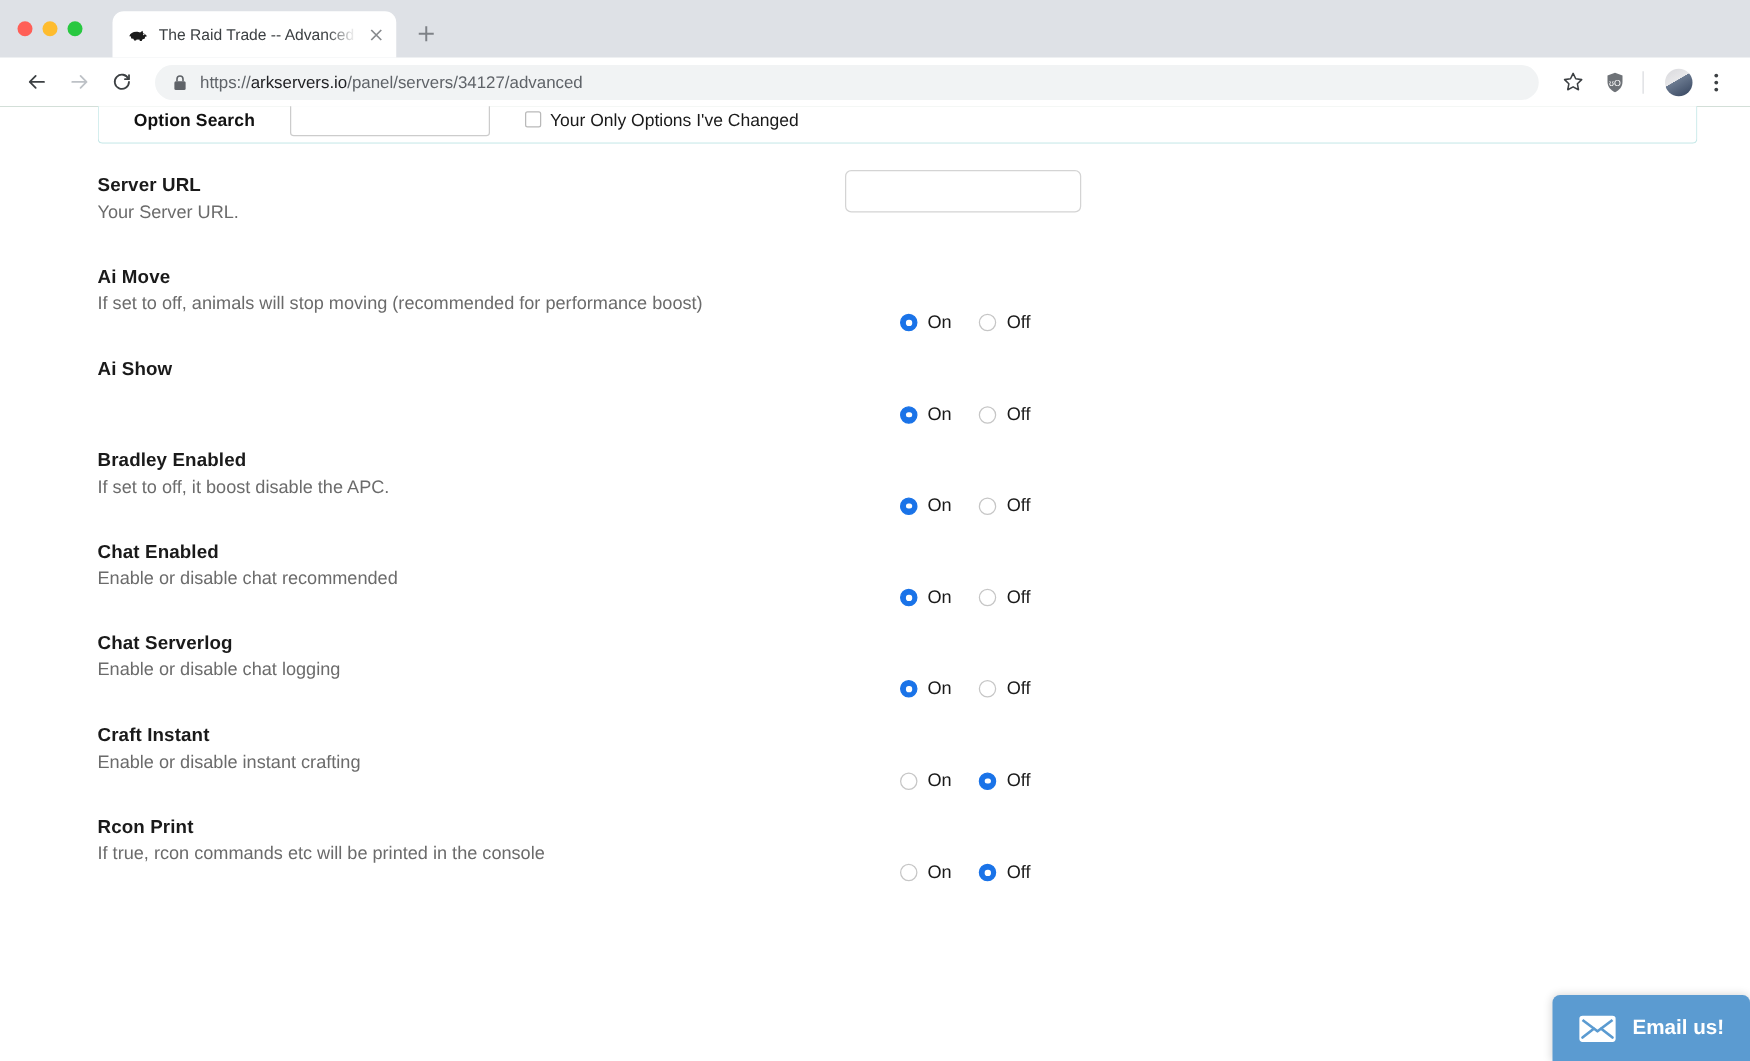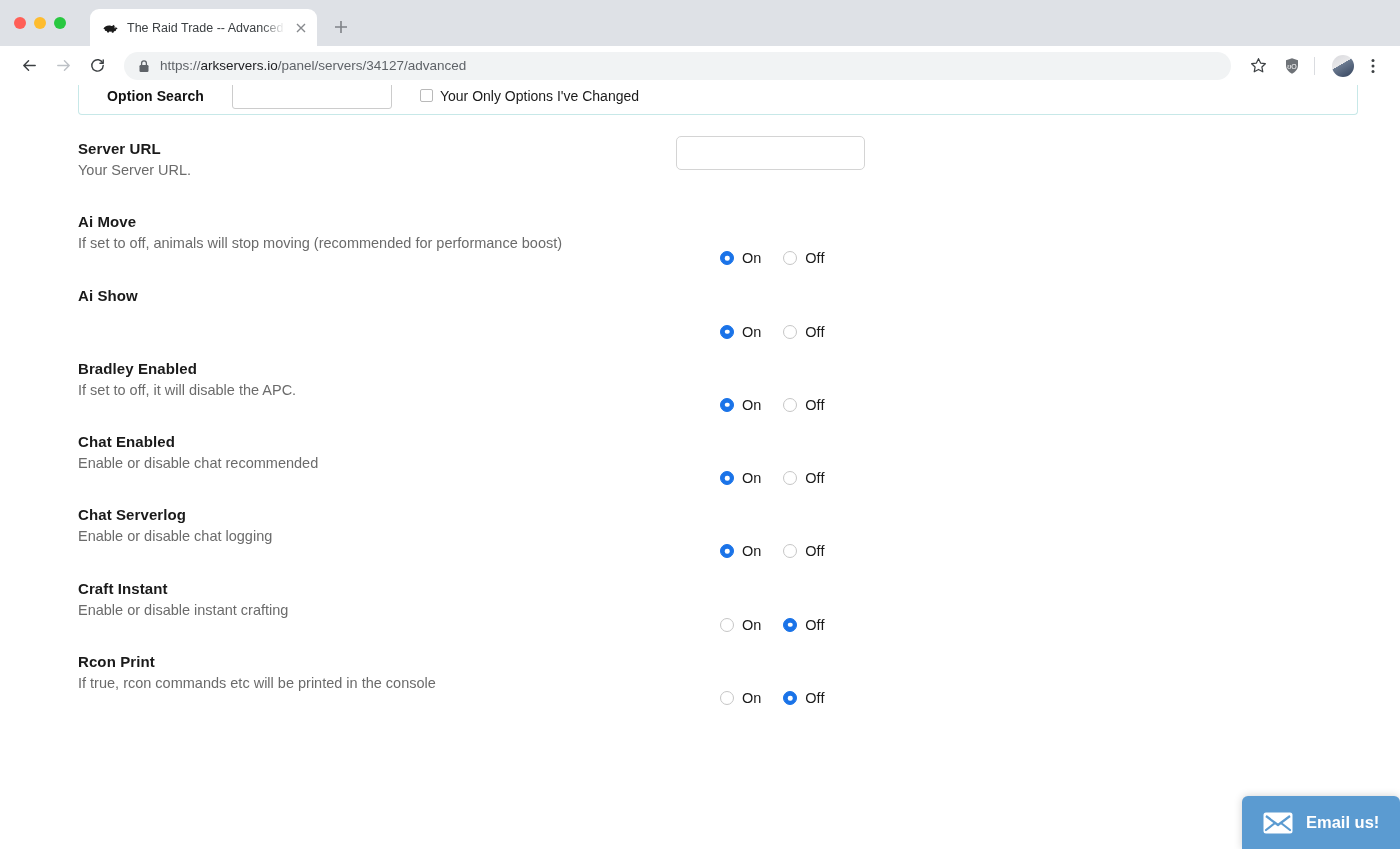--- a/index.html
+++ b/index.html
@@ -275,21 +275,21 @@
               <span class="radio-label">On</span>
             </label>
             <label class="radio-item">
               <span class="radio"></span>
               <span class="radio-label">Off</span>
             </label>
           </div>
         </div>
         <div class="row">
           <div class="row-title">Bradley Enabled</div>
-          <div class="row-desc">If set to off, it will disable the APC.</div>
+          <div class="row-desc">If set to off, it boost disable the APC.</div>
           <div class="radio-group">
             <label class="radio-item">
               <span class="radio on"></span>
               <span class="radio-label">On</span>
             </label>
             <label class="radio-item">
               <span class="radio"></span>
               <span class="radio-label">Off</span>
             </label>
           </div>

